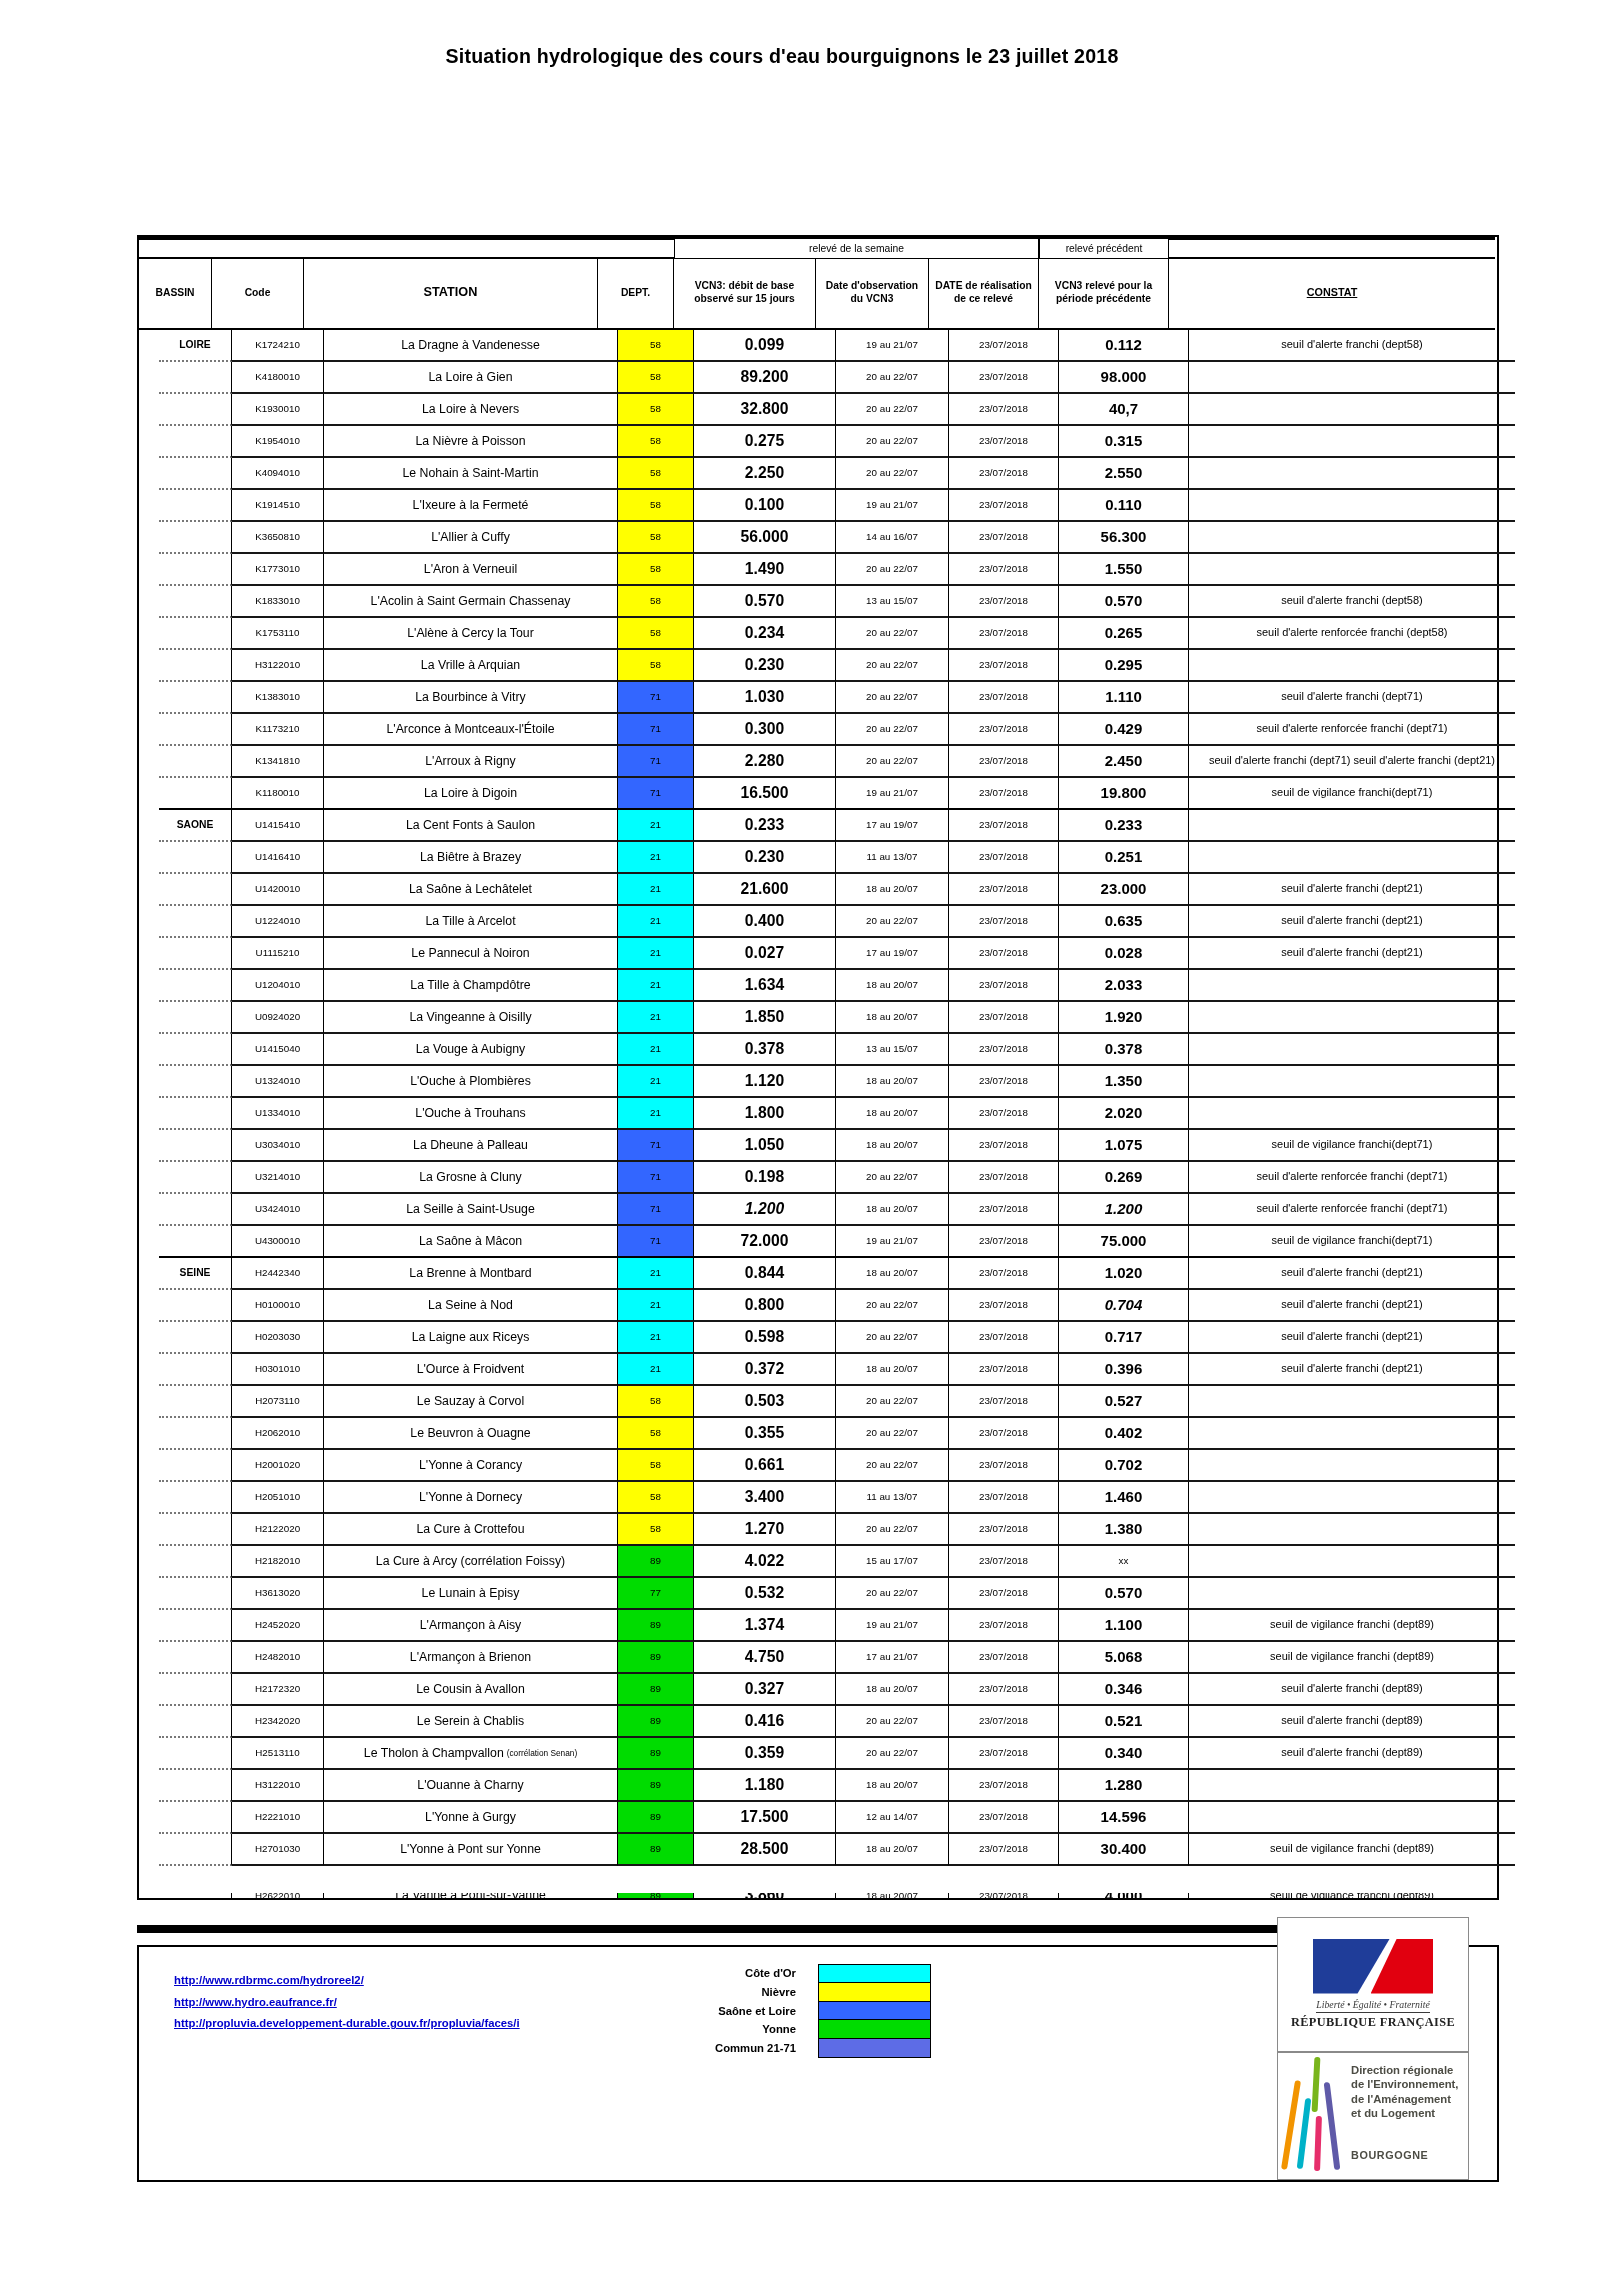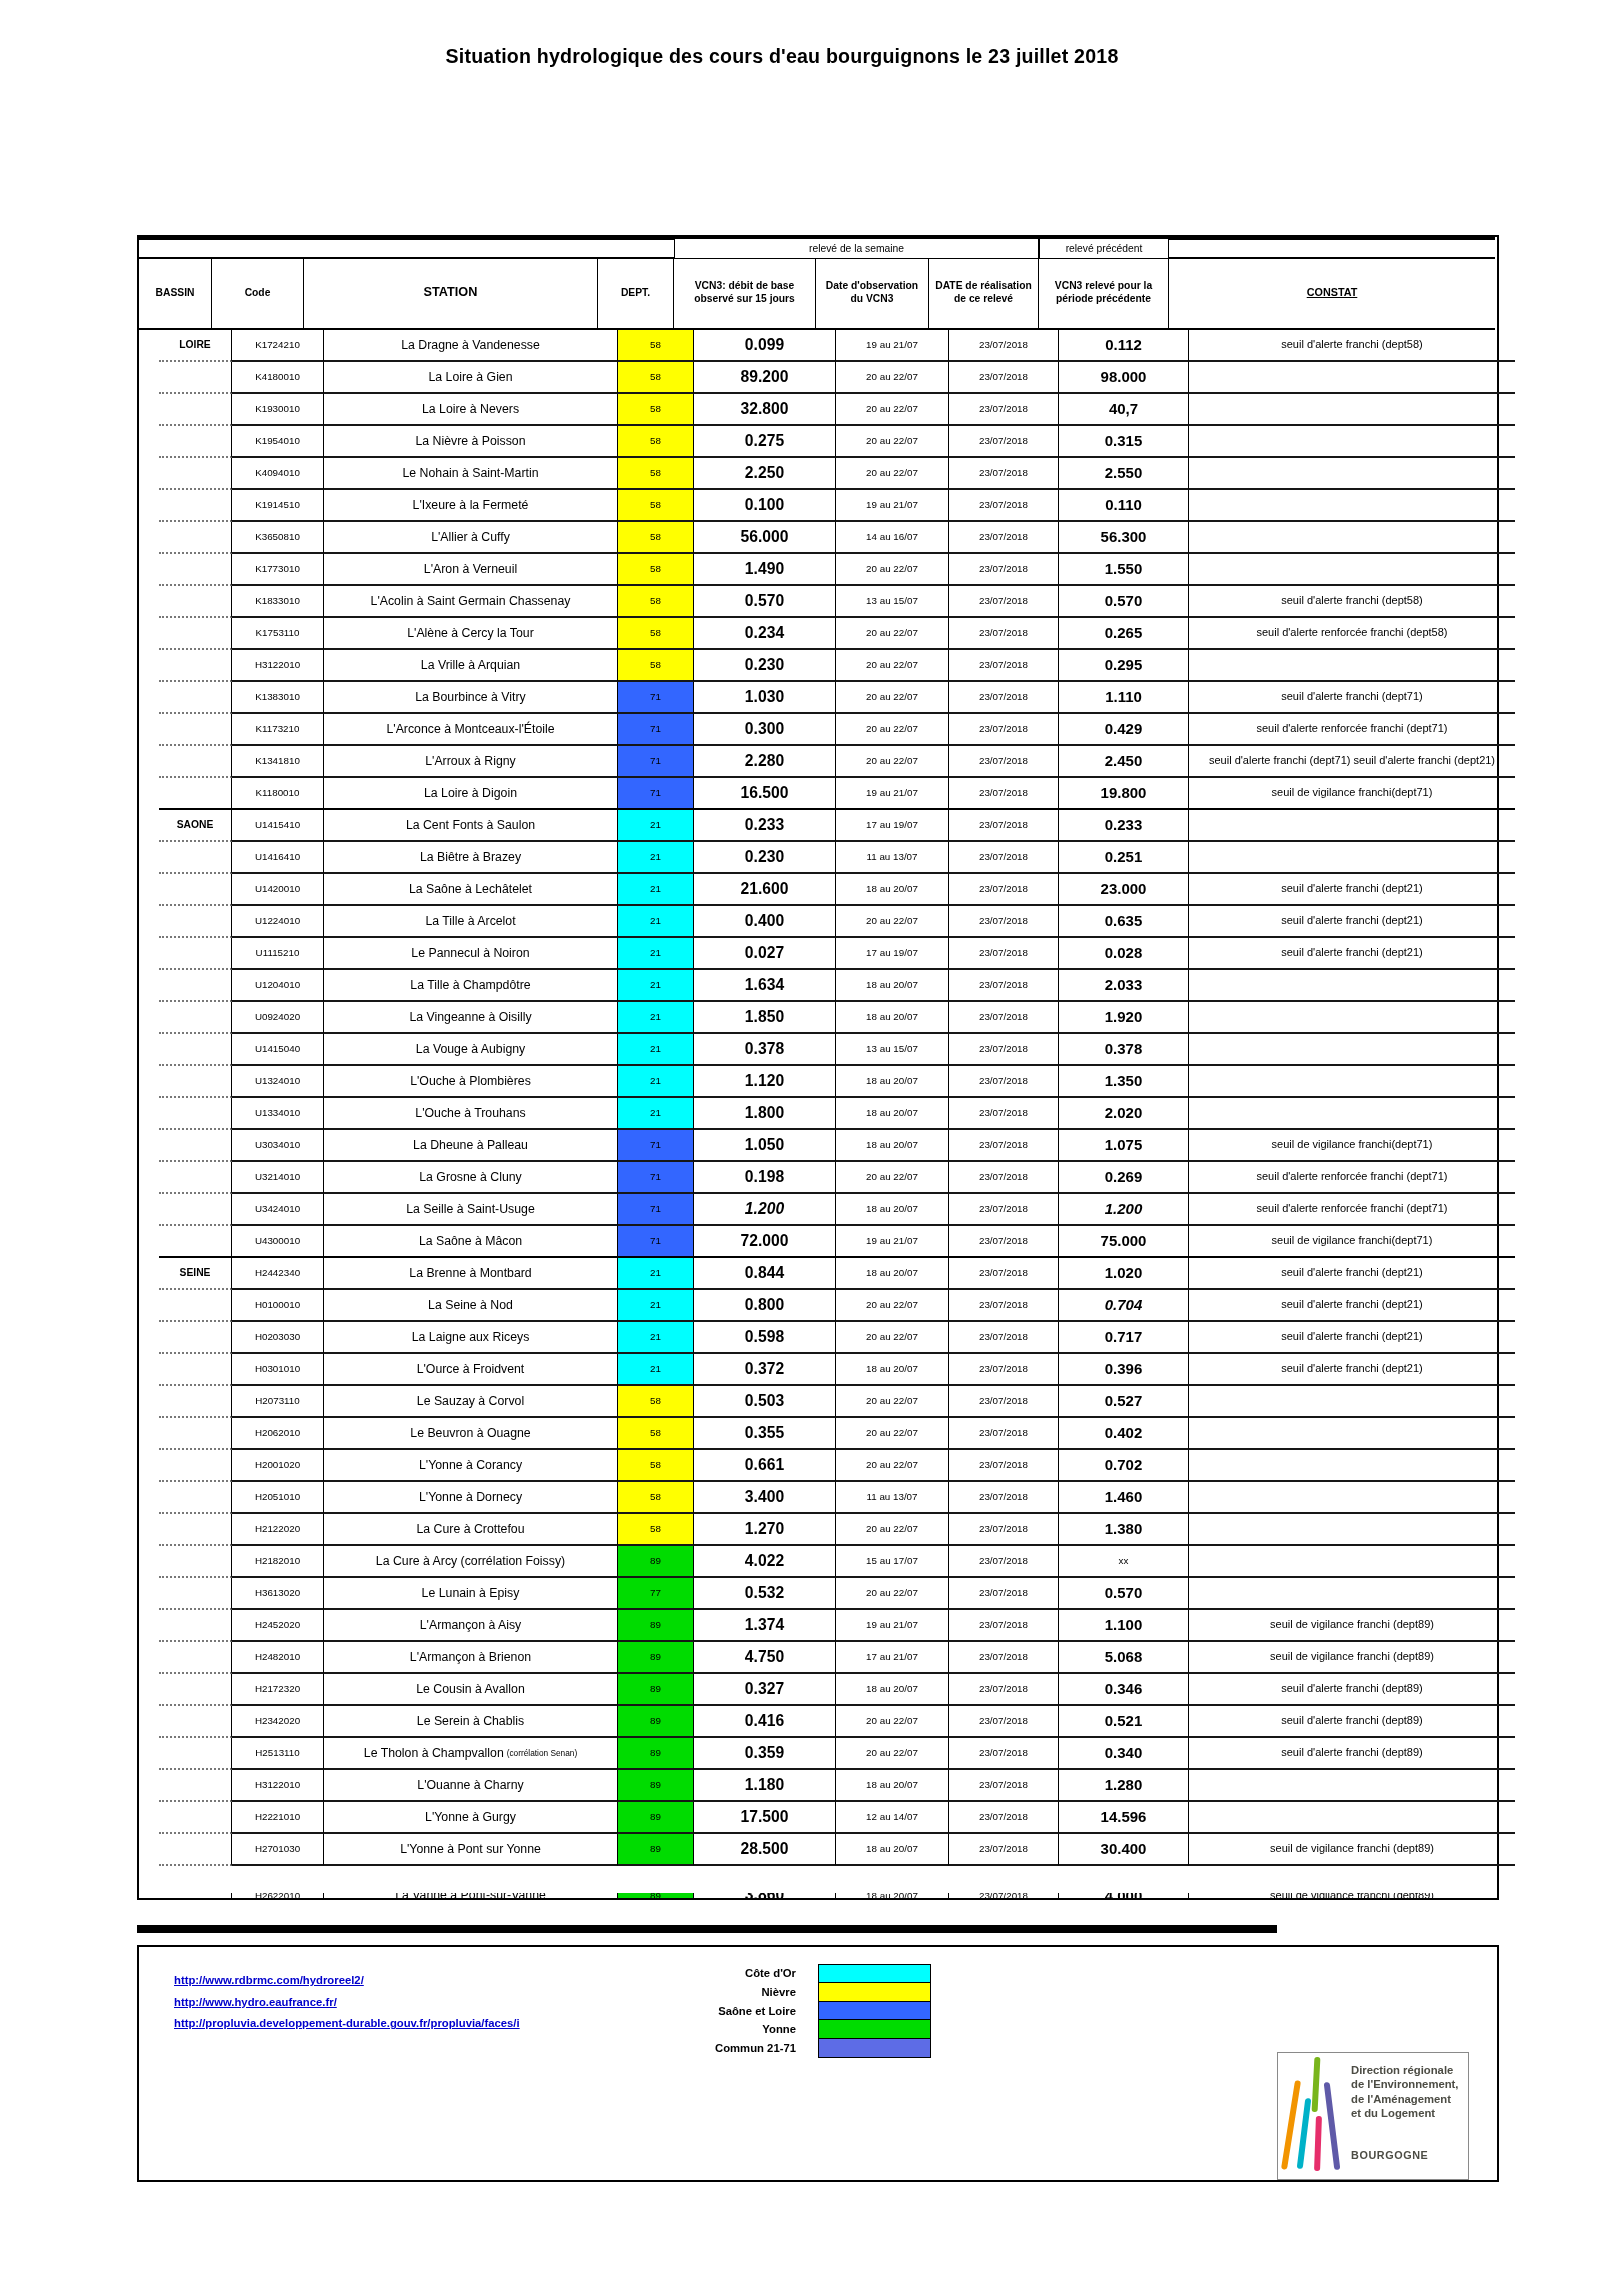--- a/index.html
+++ b/index.html
@@ -677,20 +677,28 @@
           <div class="legend-label">Yonne</div>
           <div class="legend-chip" style="background: rgb(0, 220, 0);"></div>
         </div>
         <div class="legend-row">
           <div class="legend-label">Commun 21-71</div>
           <div class="legend-chip" style="background: rgb(93, 108, 230);"></div>
         </div>
       </div>
   </div>
 
+  <div class="rf-box">
+    <div class="rf-flag">
+      <div class="fb"></div>
+      <div class="fr"></div>
+    </div>
+    <div class="rf-motto">Liberté  •  Égalité  •  Fraternité</div>
+    <div class="rf-name">RÉPUBLIQUE FRANÇAISE</div>
+  </div>
 
   <div class="dreal-box">
     <div class="dreal-strokes">
       <div class="stroke st-orange"></div>
       <div class="stroke st-green"></div>
       <div class="stroke st-cyan"></div>
       <div class="stroke st-pink"></div>
       <div class="stroke st-purple"></div>
     </div>
     <div class="dreal-text" id="dreal-text">

